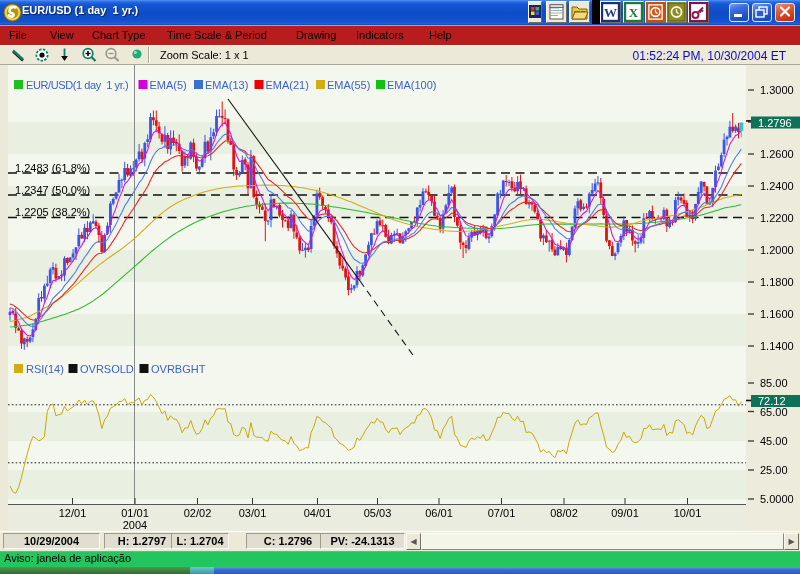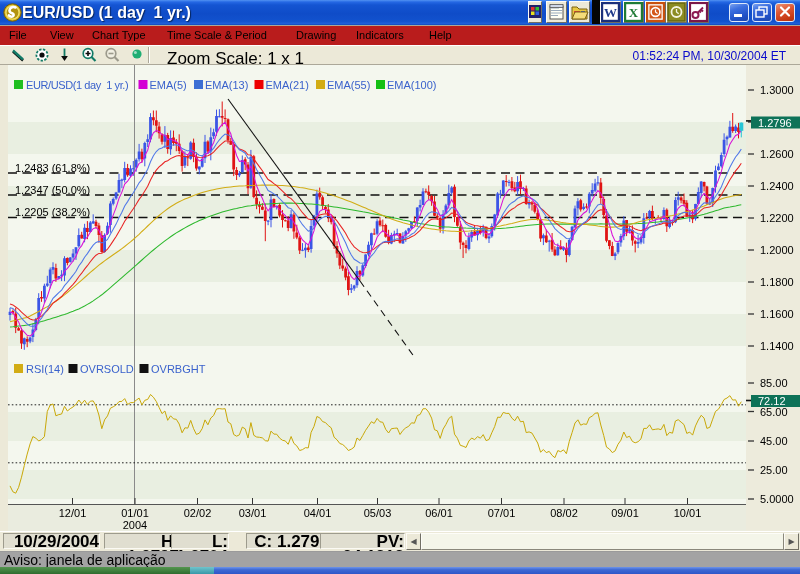--- a/index.html
+++ b/index.html
@@ -1,54 +1,54 @@
 <!DOCTYPE html>
 <html><head><meta charset="utf-8"><style>
 html,body{margin:0;padding:0;width:800px;height:574px;overflow:hidden;
  font-family:"Liberation Sans",sans-serif;background:#ece9d8;position:relative}
 *{box-sizing:border-box}
 .abs{position:absolute}
 
 #title{left:0;top:0;width:800px;height:25px;
  background:linear-gradient(#5292f2 0%,#2568e4 8%,#1454d2 20%,#0f4cc8 55%,#1252ce 85%,#2162da 96%,#0a3cae 100%)}
-#title .txt{left:22px;top:4px;color:#fff;font-size:16px;font-weight:bold;
+#title .txt{left:22px;top:4px;color:#fff;font-size:11px;font-weight:bold;
  text-shadow:1px 1px 1px #06245e;letter-spacing:0px;white-space:pre}
 .wbtn{top:3px;width:20px;height:19px;border-radius:3px;border:1px solid #dce8fa;
  color:#fff;text-align:center;font-size:11px;line-height:17px}
 .wbtn.b{background:linear-gradient(160deg,#7aa1ef 0%,#3c6fe0 30%,#2152c8 70%,#1c46ae 100%)}
 .wbtn.r{background:linear-gradient(160deg,#eb9275 0%,#dd5633 40%,#c63914 80%,#b0300e 100%)}
 
 .tile{top:1px;width:21px;height:22px;background:#ece9d8;
  border:1px solid;border-color:#fdfbf5 #6f6d62 #6f6d62 #fdfbf5;padding:0}
 
 #menu{left:0;top:25px;width:800px;height:20px;background:#b91c1c;font-size:11px;color:#000}
 #menu span{position:absolute;top:4px}
 #menu .d1{left:0;top:19.5px;width:800px;height:1px;background:#aca899}
 
 #tools{left:0;top:45px;width:800px;height:20px;background:#ece9d8;
  border-top:1px solid #fff;border-bottom:1px solid #aca899}
-#tools .zs{position:absolute;left:167px;top:3px;font-size:17px;color:#000}
+#tools .zs{position:absolute;left:160px;top:3px;font-size:11px;color:#000}
 #tools .tm{position:absolute;right:14px;top:3px;font-size:12px;color:#0a0acc}
 #tools .sep{position:absolute;left:148px;top:1px;width:2px;height:16px;
  border-left:1px solid #aca899;border-right:1px solid #fff}
 
 #status{left:0;top:531px;width:800px;height:20px;background:#ece9d8;border-top:1px solid #fff}
 .sp{position:absolute;top:1px;height:16px;background:#e0ded0;
  border:1px solid;border-color:#9d9b8d #fbfaf4 #fbfaf4 #9d9b8d;
- font-size:17px;font-weight:bold;color:#000;text-align:right;line-height:15px}
+ font-size:11px;font-weight:bold;color:#000;text-align:center;line-height:15px}
 
 #sb{position:absolute;left:406px;top:1px;width:393px;height:17px;background:#f1f2e4}
 .sbtn{position:absolute;top:0;width:15px;height:17px;background:#ece9d8;
  border:1px solid;border-color:#fdfbf5 #716f64 #716f64 #fdfbf5;
  color:#555;font-size:8px;text-align:center;line-height:15px}
 #thumb{position:absolute;left:15px;top:0;width:363px;height:17px;background:#f4f5e9;
  border:1px solid;border-color:#fdfdf8 #8a887b #8a887b #fdfdf8}
 
-#aviso{left:0;top:551px;width:800px;height:16px;background:#a3a3a3;
- border-top:1px solid #9a9a9a;font-size:14px;color:#000;padding:0 8px 0 4px}
+#aviso{left:0;top:551px;width:800px;height:16px;background:#22c55e;
+ border-top:1px solid #9a9a9a;font-size:11px;color:#000;padding:0 8px 0 4px}
 
 #task{left:0;top:567px;width:800px;height:7px;background:linear-gradient(#6f95e8 0%,#3d68d4 40%,#2e56c8 100%)}
 #task .g{position:absolute;left:0;top:0;width:190px;height:7px;background:linear-gradient(#54964f,#2e6b2e)}
 #task .t{position:absolute;left:190px;top:0;width:24px;height:7px;background:linear-gradient(#6fc4cc,#3898a8)}
 </style></head>
 <body>
 <svg width="800" height="467" style="position:absolute;left:0;top:65px" font-family="Liberation Sans, sans-serif">
     <rect x="0" y="0" width="800" height="467" fill="#ece9d8"></rect>
     <rect x="8" y="0" width="738" height="57" fill="#f4f7ee"></rect>
     <rect x="8" y="57" width="738" height="32" fill="#e9efe1"></rect>

